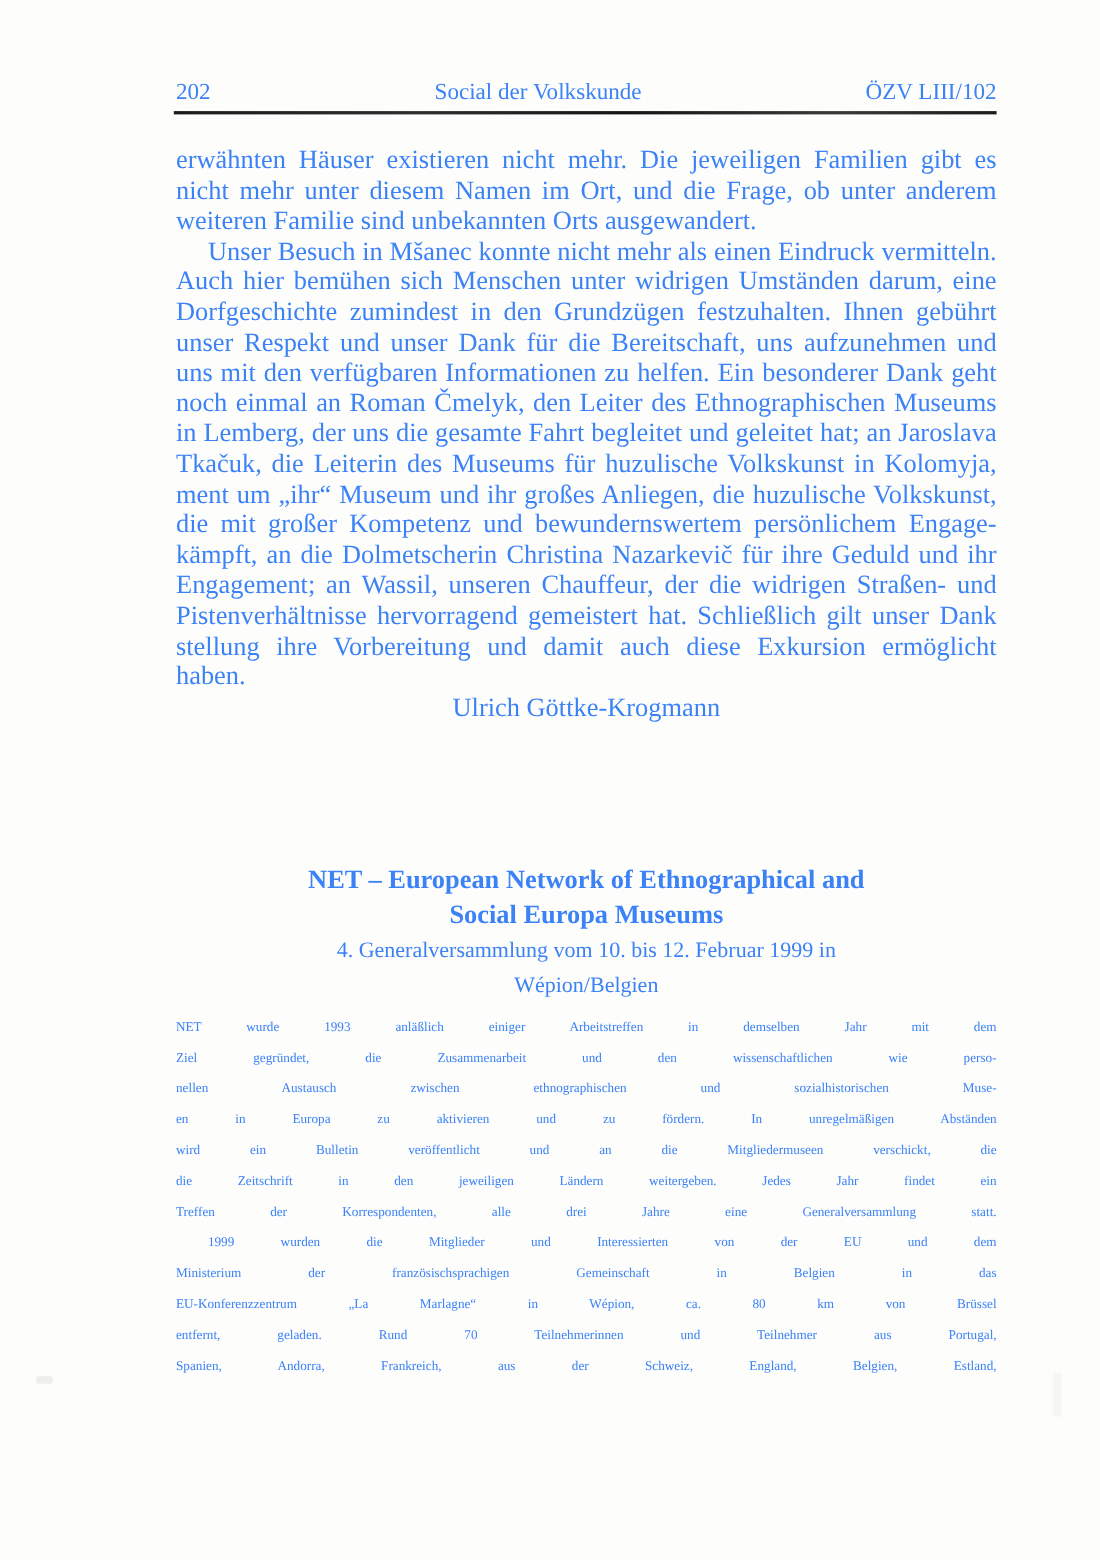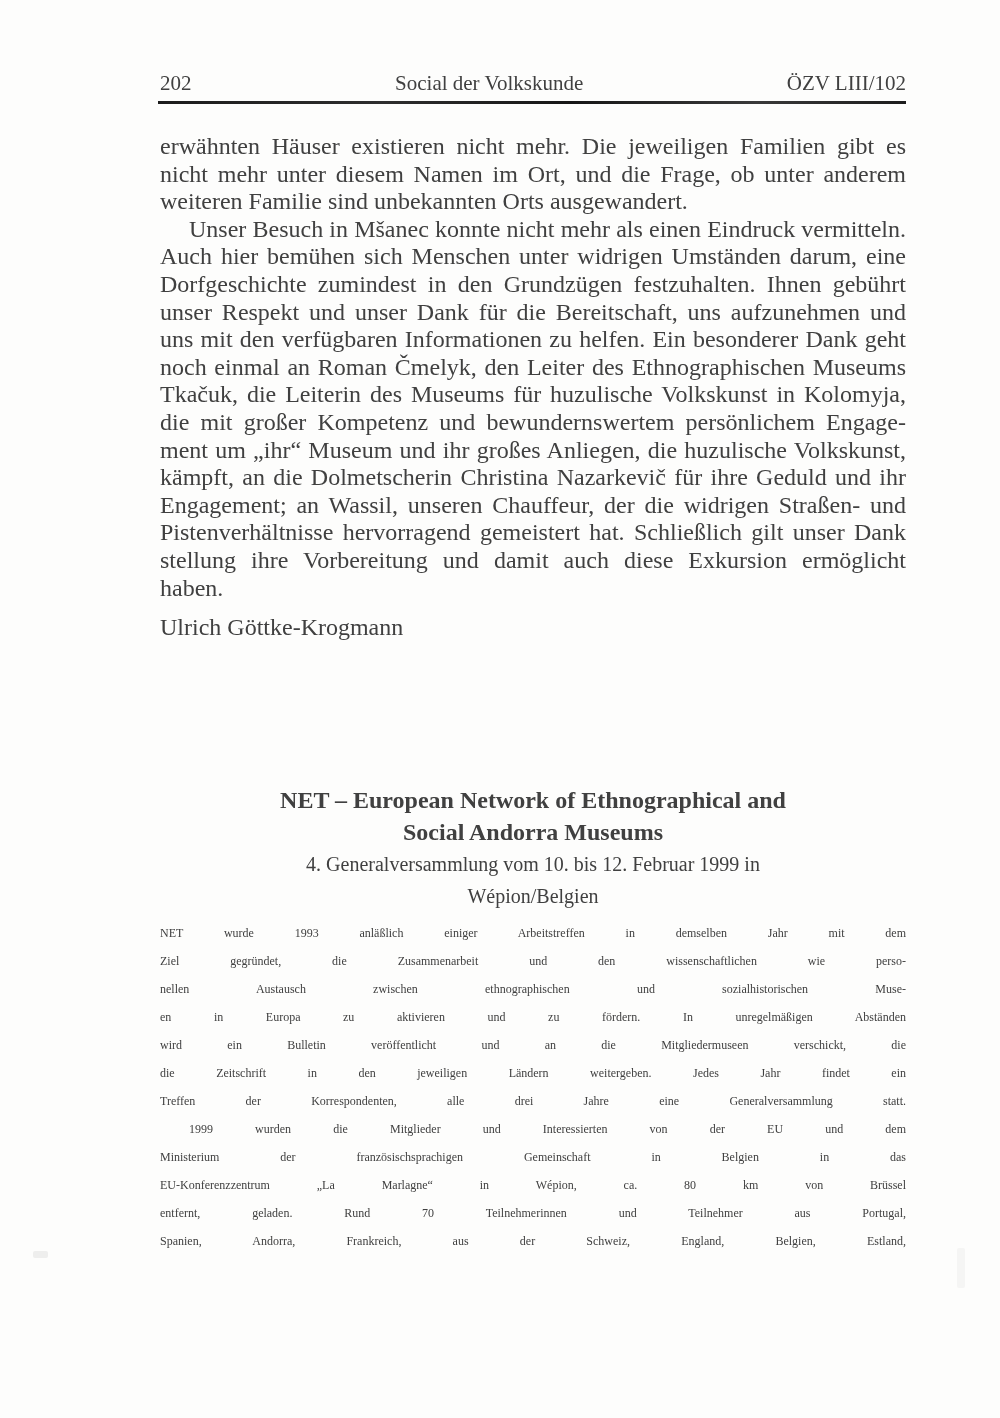--- a/index.html
+++ b/index.html
@@ -10,21 +10,21 @@
     background: #ffffff;
     overflow: hidden;
   }
   .page {
     position: absolute;
     inset: 0;
     width: 1000px;
     height: 1418px;
     background: #fdfdfc;
     font-family: "Liberation Serif", "DejaVu Serif", serif;
-    color: #404040;
+    color: #3b82f6;
   }
   .textcol {
     position: absolute;
     left: 160px;
     width: 746px;
   }
   .running-header {
     top: 70px;
     display: flex;
     justify-content: space-between;
@@ -50,22 +50,22 @@
     text-align-last: justify;
     white-space: normal;
     overflow: visible;
   }
   .body-bottom .line { height: 28px; line-height: 28px; }
   .line.no-just { text-align-last: left; }
   .line.indent { text-indent: 29px; }
   .signature-line {
     height: 27.6px;
     line-height: 27.6px;
-    text-align: left;
-    margin-top: 12px;
+    text-align: center;
+    margin-top: 1px;
   }
   .heading-block {
     position: absolute;
     left: 160px;
     width: 746px;
     top: 784px;
     text-align: center;
   }
   .title-line {
     font-size: 24px;
@@ -105,36 +105,37 @@
           <div class="line">nicht mehr unter diesem Namen im Ort, und die Frage, ob unter anderem</div>
           <div class="line no-just">weiteren Familie sind unbekannten Orts ausgewandert.</div>
         </div>
         <div class="paragraph">
           <div class="line indent">Unser Besuch in Mšanec konnte nicht mehr als einen Eindruck vermitteln.</div>
           <div class="line">Auch hier bemühen sich Menschen unter widrigen Umständen darum, eine</div>
           <div class="line">Dorfgeschichte zumindest in den Grundzügen festzuhalten. Ihnen gebührt</div>
           <div class="line">unser Respekt und unser Dank für die Bereitschaft, uns aufzunehmen und</div>
           <div class="line">uns mit den verfügbaren Informationen zu helfen. Ein besonderer Dank geht</div>
           <div class="line">noch einmal an Roman Čmelyk, den Leiter des Ethnographischen Museums</div>
+          <div class="line">in Lemberg, der uns die gesamte Fahrt begleitet und geleitet hat; an Jaroslava</div>
           <div class="line">Tkačuk, die Leiterin des Museums für huzulische Volkskunst in Kolomyja,</div>
+          <div class="line">ment um „ihr“ Museum und ihr großes Anliegen, die huzulische Volkskunst,</div>
           <div class="line">die mit großer Kompetenz und bewundernswertem persönlichem Engage-</div>
-          <div class="line">ment um „ihr“ Museum und ihr großes Anliegen, die huzulische Volkskunst,</div>
           <div class="line">kämpft, an die Dolmetscherin Christina Nazarkevič für ihre Geduld und ihr</div>
           <div class="line">Engagement; an Wassil, unseren Chauffeur, der die widrigen Straßen- und</div>
           <div class="line">Pistenverhältnisse hervorragend gemeistert hat. Schließlich gilt unser Dank</div>
           <div class="line">stellung ihre Vorbereitung und damit auch diese Exkursion ermöglicht</div>
           <div class="line no-just">haben.</div>
         </div>
       </div>
     <div class="signature-line">Ulrich Göttke-Krogmann</div>
   </div>
 
   <div class="heading-block">
     <div class="title-line">NET – European Network of Ethnographical and</div>
-    <div class="title-line">Social Andorra Museums</div>
+    <div class="title-line">Social Europa Museums</div>
     <div class="subtitle-line">4. Generalversammlung vom 10. bis 12. Februar 1999 in</div>
     <div class="subtitle-line">Wépion/Belgien</div>
   </div>
 
   <div class="textcol body-bottom">
     <div>
         <div class="paragraph">
           <div class="line">NET wurde 1993 anläßlich einiger Arbeitstreffen in demselben Jahr mit dem</div>
           <div class="line">Ziel gegründet, die Zusammenarbeit und den wissenschaftlichen wie perso-</div>
           <div class="line">nellen Austausch zwischen ethnographischen und sozialhistorischen Muse-</div>

